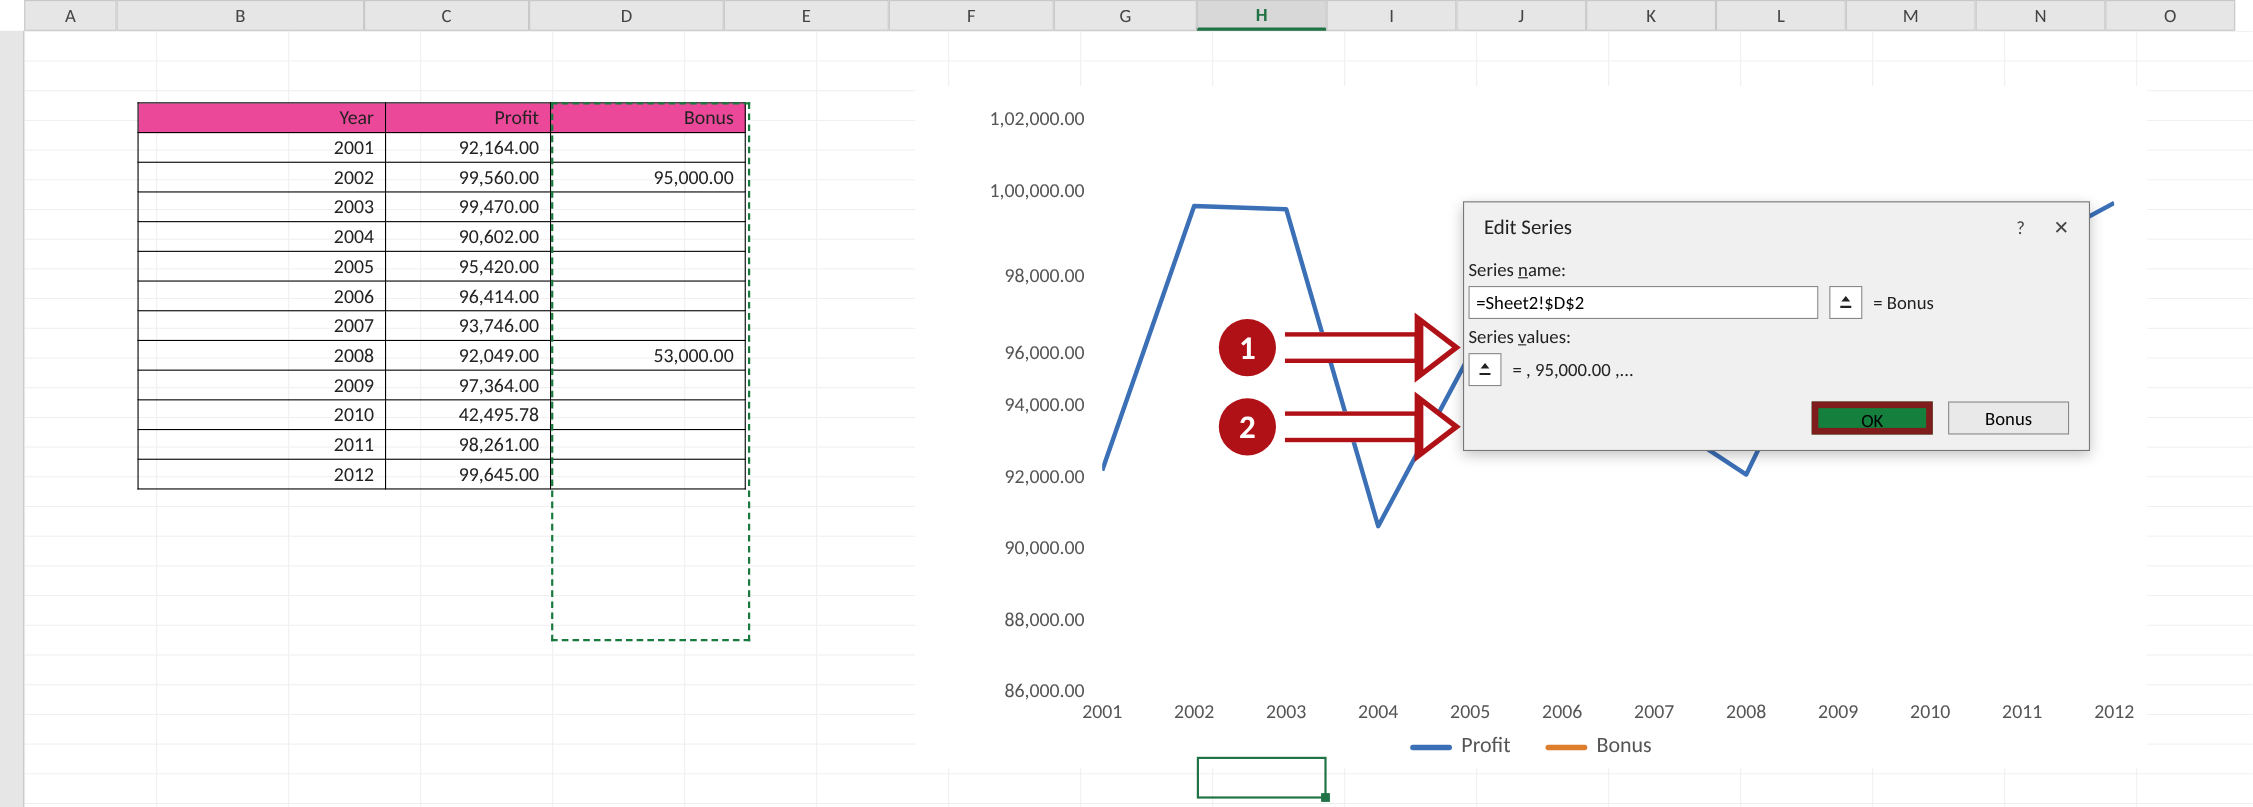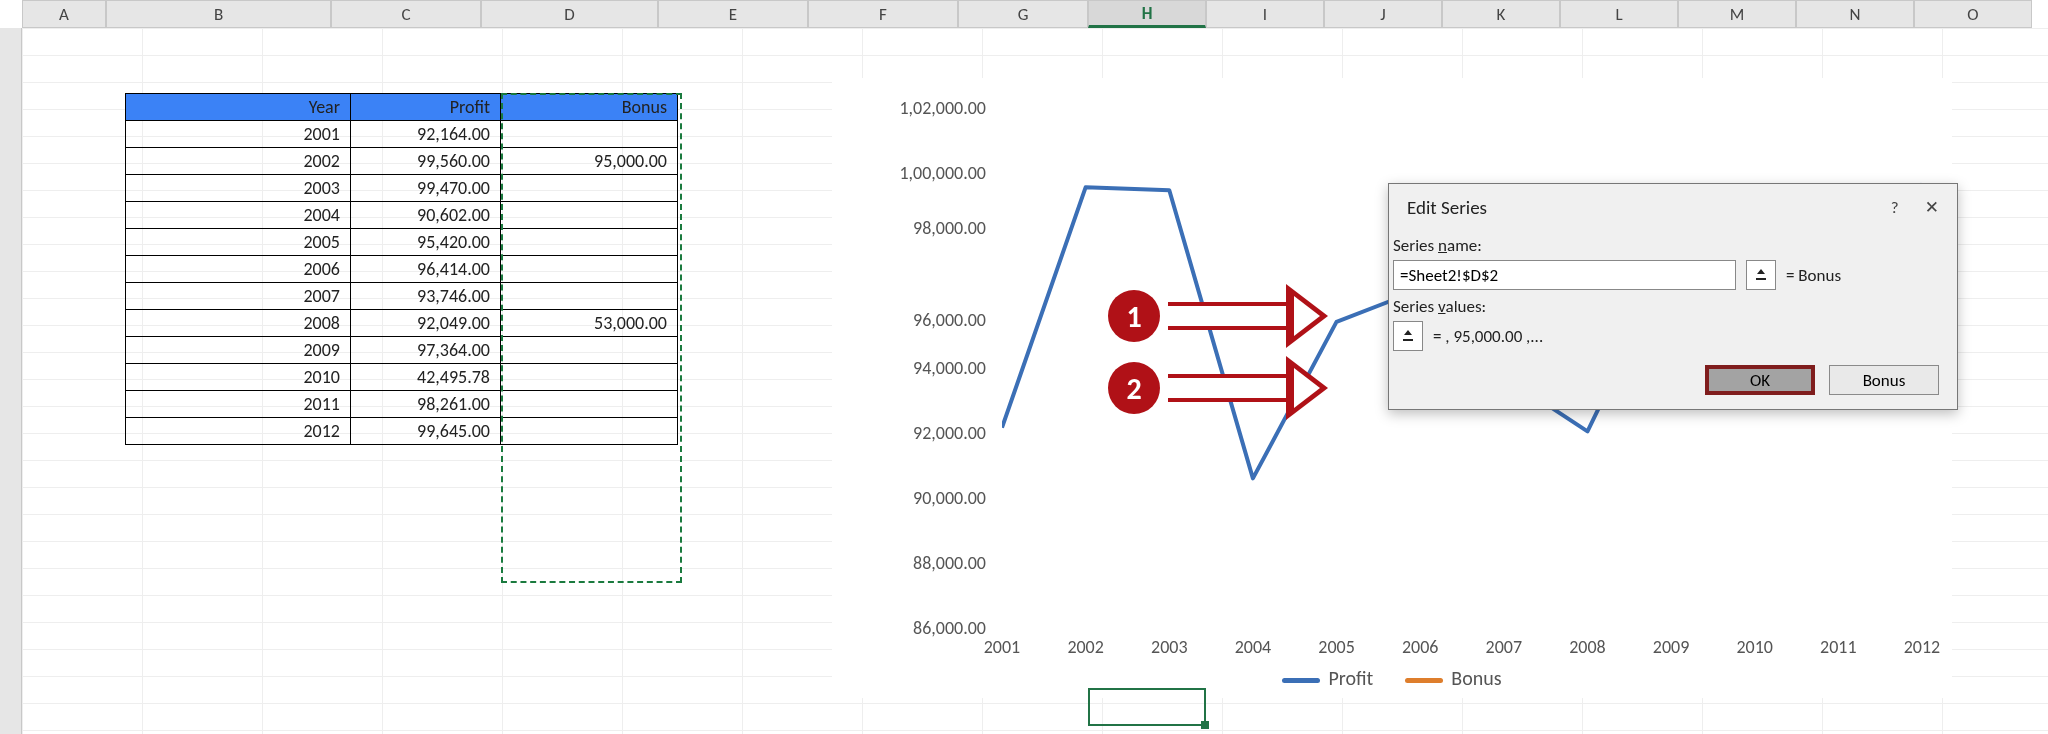--- a/index.html
+++ b/index.html
@@ -14,21 +14,21 @@
   
   .gridarea{position:absolute;left:22px;right:0;top:28px;bottom:0}
   .gridarea::before{content:"";position:absolute;inset:0;
     background-image:linear-gradient(to right,#d0d0d0 1px,transparent 1px),linear-gradient(to bottom,#d0d0d0 1px,transparent 1px);
     background-size:120px 27px;
     opacity:.35;pointer-events:none}
 
   
   .tbl{position:absolute;border-collapse:collapse}
   .tbl th,.tbl td{border:1px solid #000;padding:0 10px;height:27px;font-size:18px;white-space:nowrap}
-  .tbl .hdr{background:#3b82f6;text-align:left;font-weight:400}
+  .tbl .hdr{background:#ec4899;text-align:left;font-weight:400}
   .tbl .yr{text-align:right;width:225px}
   .tbl .num{text-align:right;width:150px}
   .tbl .bonus{width:177px;text-align:right}
 
   
   .ants{position:absolute;border:2px dashed #1a7a3e;pointer-events:none}
 
   
   .selcell{position:absolute;border:2px solid #217346;pointer-events:none}
   .selcell::after{content:"";position:absolute;right:-5px;bottom:-5px;width:8px;height:8px;background:#217346}
@@ -43,26 +43,26 @@
 
   
   .dlg{position:absolute;background:#f0f0f0;border:1px solid #777;box-shadow:0 4px 12px rgba(0,0,0,.25);font-size:17px}
   .dlg .titlebar{display:flex;align-items:center;justify-content:space-between;padding:12px 18px 6px 18px}
   .dlg .ttl{font-size:19px;color:#222}
   .dlg .tctrl{display:flex;gap:26px;color:#444}
   .dlg .body{padding:4px 18px 14px 4px}
   .dlg label{display:block;margin-top:6px;margin-bottom:4px;color:#222}
   .dlg .u{text-decoration:underline}
   .dlg .row{display:flex;align-items:center;gap:10px}
-  .dlg input.refbox{width:343px;height:30px;border:1px solid #888;background:#fff;padding:2px 6px;font-family:inherit;font-size:17px}
+  .dlg input.refbox{width:318px;height:30px;border:1px solid #888;background:#fff;padding:2px 6px;font-family:inherit;font-size:17px}
   .dlg .pick{width:30px;height:30px;border:1px solid #888;background:#fff;display:flex;align-items:center;justify-content:center;cursor:pointer}
   .dlg .res{color:#222}
   .dlg .btns{display:flex;gap:14px;justify-content:flex-end;margin-top:14px}
   .dlg button{width:110px;height:30px;font-family:inherit;font-size:17px;background:#e9e9e9;border:1px solid #8a8a8a}
-  .dlg button.primary{border:4px solid #7f1d1d;background:#a3a3a3}
+  .dlg button.primary{border:6px solid #7f1d1d;background:#15803d}
 
   
   .badge{position:absolute;width:52px;height:52px;border-radius:50%;background:#b01117;color:#fff;display:flex;align-items:center;justify-content:center;font-size:30px;font-weight:700}
   .arrow{position:absolute;height:28px}
   .arrow .shaft{position:absolute;left:0;right:38px;top:0;bottom:0;border:4px solid #b01117;border-left:none;background:#fff}
   .arrow .shaft::before{content:"";position:absolute;left:-4px;top:-4px;bottom:-4px;width:4px;background:#fff}
   .arrow .head{position:absolute;right:0;top:50%;transform:translateY(-50%);width:0;height:0;border-top:32px solid transparent;border-bottom:32px solid transparent;border-left:42px solid #b01117}
   .arrow .head::after{content:"";position:absolute;right:8px;top:-20px;width:0;height:0;border-top:20px solid transparent;border-bottom:20px solid transparent;border-left:26px solid #fff}
 
   svg.pickicon{width:16px;height:16px}
@@ -171,21 +171,21 @@
       <div class="plot" id="plot" style="left:170px;top:30px;width:920px;height:520px">
         <svg id="plotsvg" width="920" height="520" style="position:absolute;left:0;top:0">
             <path d="M0.0 319.7 L83.6 79.3 L167.3 82.2 L250.9 370.4 L334.5 213.9 L418.2 181.5 L501.8 268.3 L585.5 323.4 L669.1 150.7 L752.7 196.4 L836.4 121.5 L920.0 76.5" stroke="#3b6fb6" stroke-width="4" fill="none" stroke-linejoin="round"></path>
           </svg>
       <span class="ytick" style="top: 520px;">86,000.00</span>
           <span class="ytick" style="top: 455px;">88,000.00</span>
           <span class="ytick" style="top: 390px;">90,000.00</span>
           <span class="ytick" style="top: 325px;">92,000.00</span>
           <span class="ytick" style="top: 260px;">94,000.00</span>
           <span class="ytick" style="top: 212px;">96,000.00</span>
-          <span class="ytick" style="top: 120px;">98,000.00</span>
+          <span class="ytick" style="top: 142px;">98,000.00</span>
           <span class="ytick" style="top: 65px;">1,00,000.00</span>
           <span class="ytick" style="top: 0px;">1,02,000.00</span>
           <span class="xtick" style="left: 0px;">2001</span>
           <span class="xtick" style="left: 83.6364px;">2002</span>
           <span class="xtick" style="left: 167.273px;">2003</span>
           <span class="xtick" style="left: 250.909px;">2004</span>
           <span class="xtick" style="left: 334.545px;">2005</span>
           <span class="xtick" style="left: 418.182px;">2006</span>
           <span class="xtick" style="left: 501.818px;">2007</span>
           <span class="xtick" style="left: 585.455px;">2008</span>
@@ -193,21 +193,21 @@
           <span class="xtick" style="left: 752.727px;">2010</span>
           <span class="xtick" style="left: 836.364px;">2011</span>
           <span class="xtick" style="left: 920px;">2012</span>
         </div>
       <div class="legend" style="position:absolute;left:0;right:0;bottom:8px">
         <span><span class="swatch" style="background:#3b6fb6"></span><span>Profit</span></span>
         <span><span class="swatch" style="background:#de7e2c"></span><span>Bonus</span></span>
       </div>
     </div>
 
-    <div class="dlg" style="left:1366px;top:155px;width:570px">
+    <div class="dlg" style="left:1308px;top:155px;width:570px">
       <div class="titlebar">
         <span class="ttl">Edit Series</span>
         <span class="tctrl">
           <span>?</span>
           <span>✕</span>
         </span>
       </div>
       <div class="body">
         <label><span>Series </span><span class="u">n</span><span>ame:</span></label>
         <div class="row">

